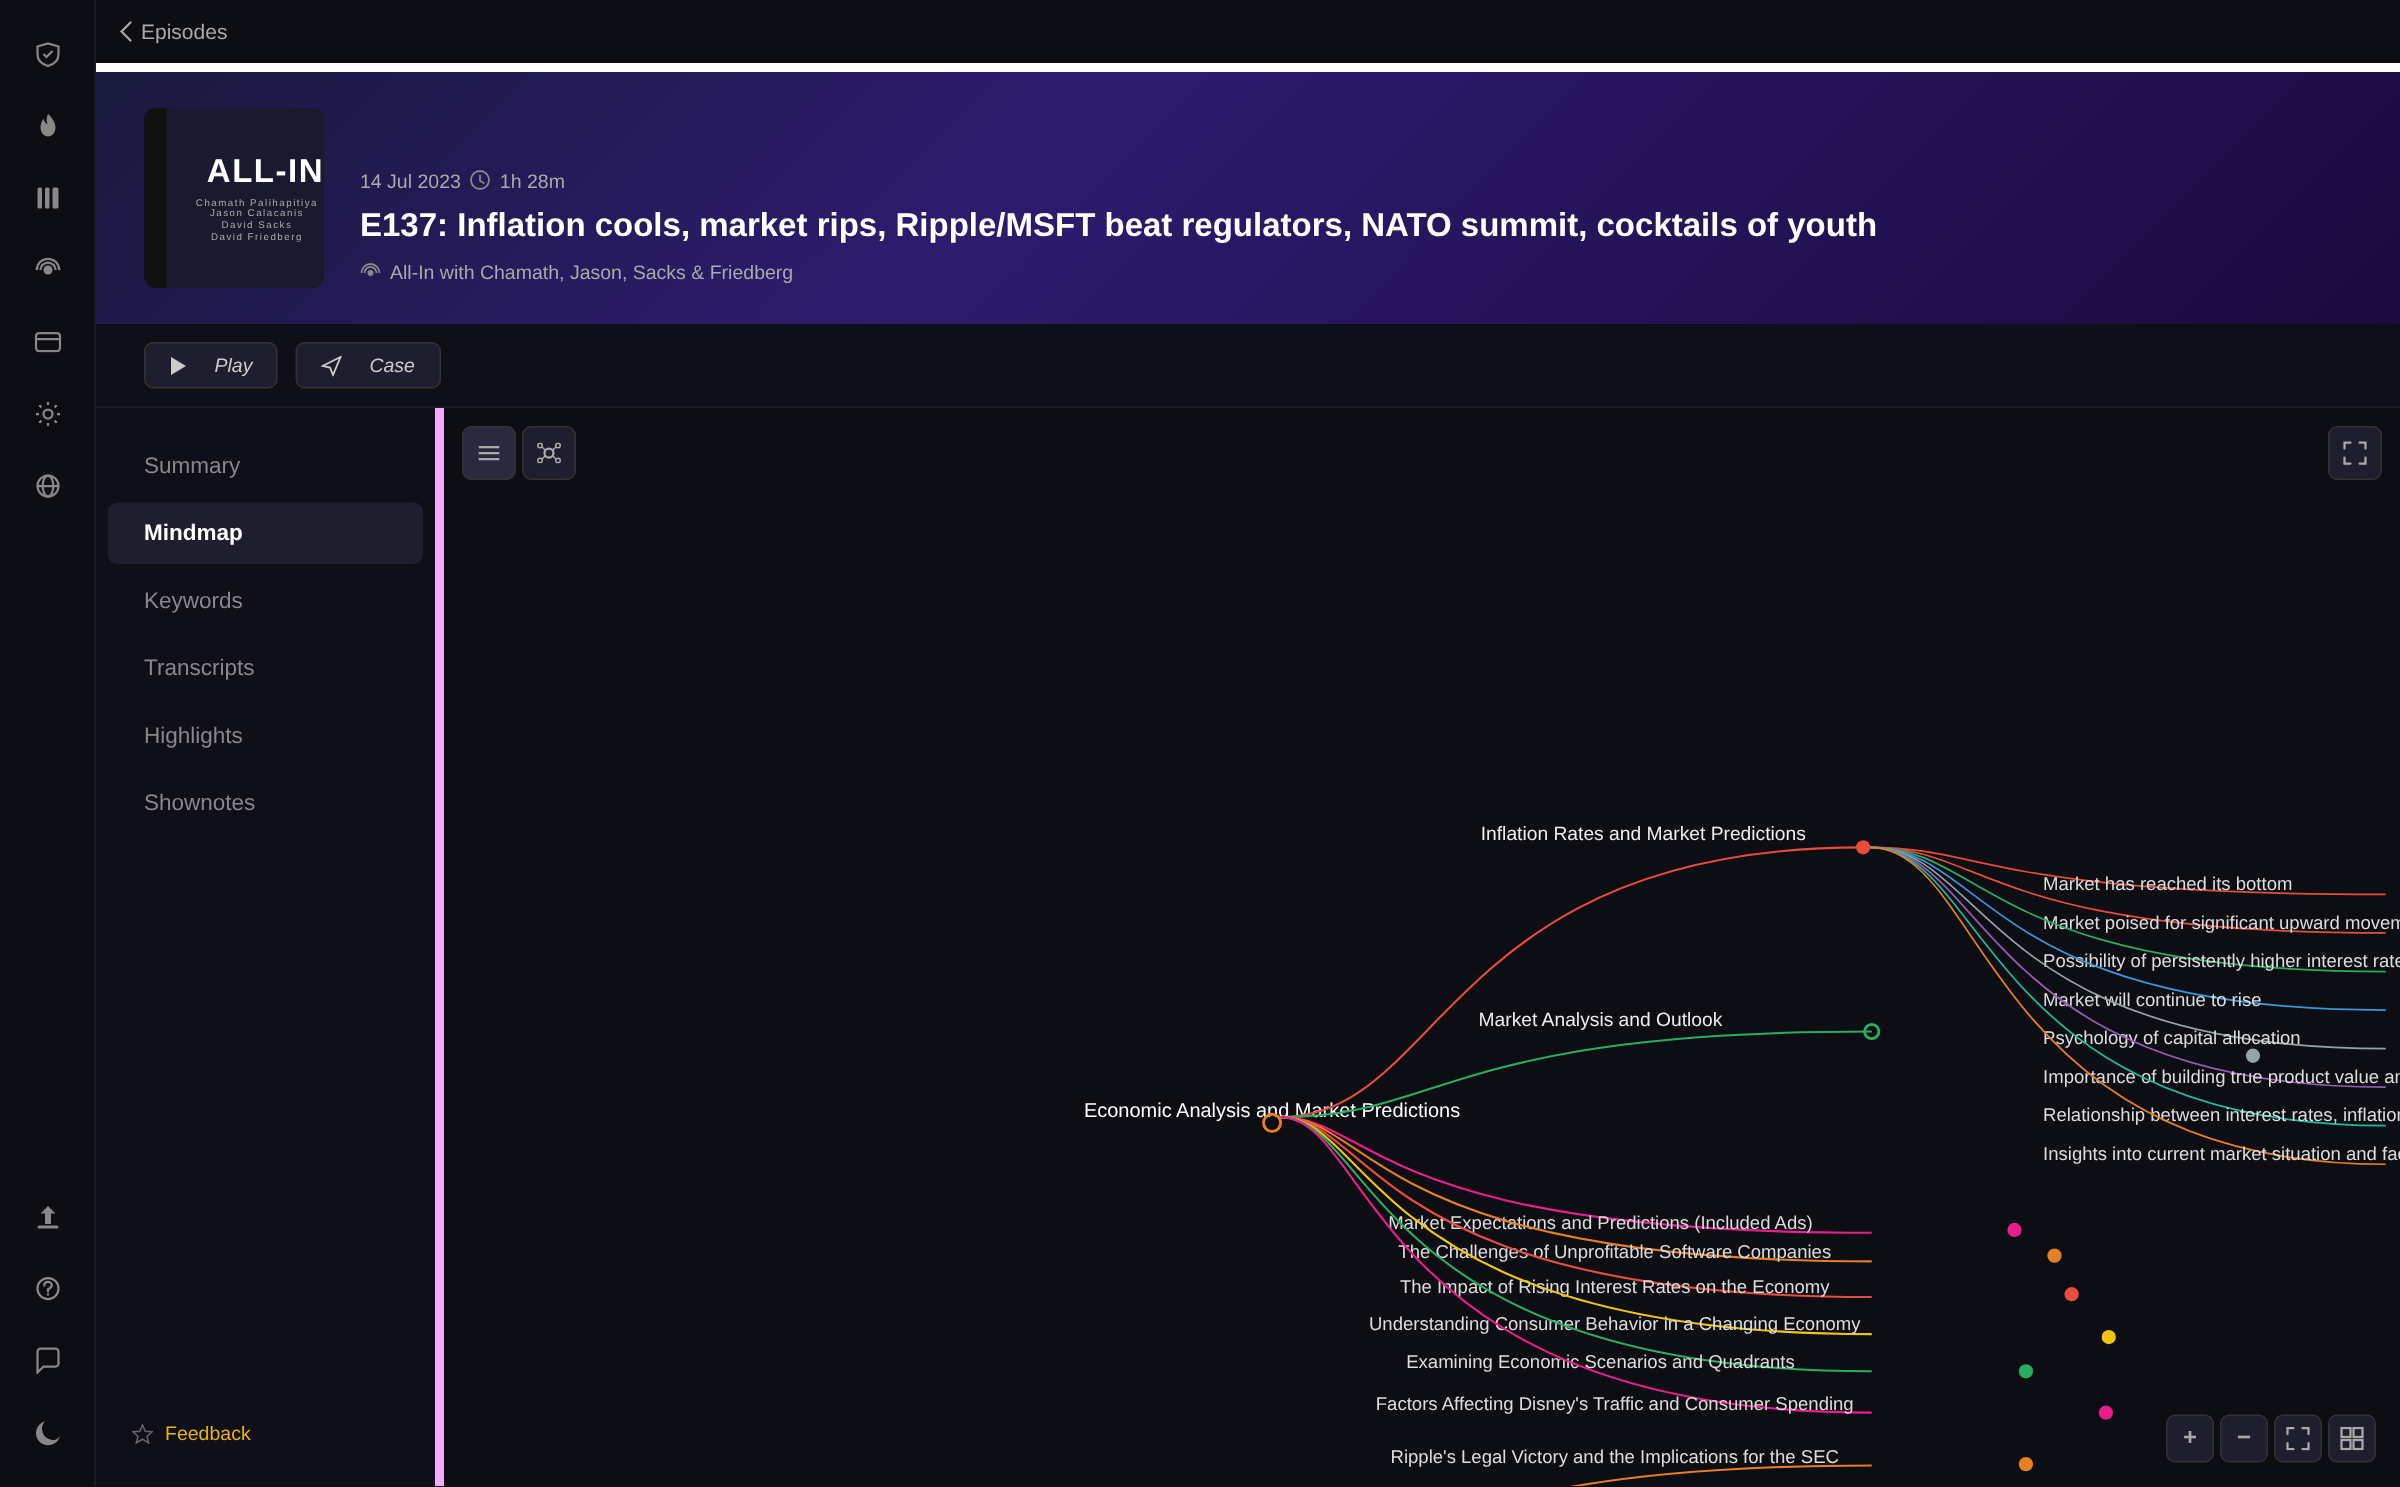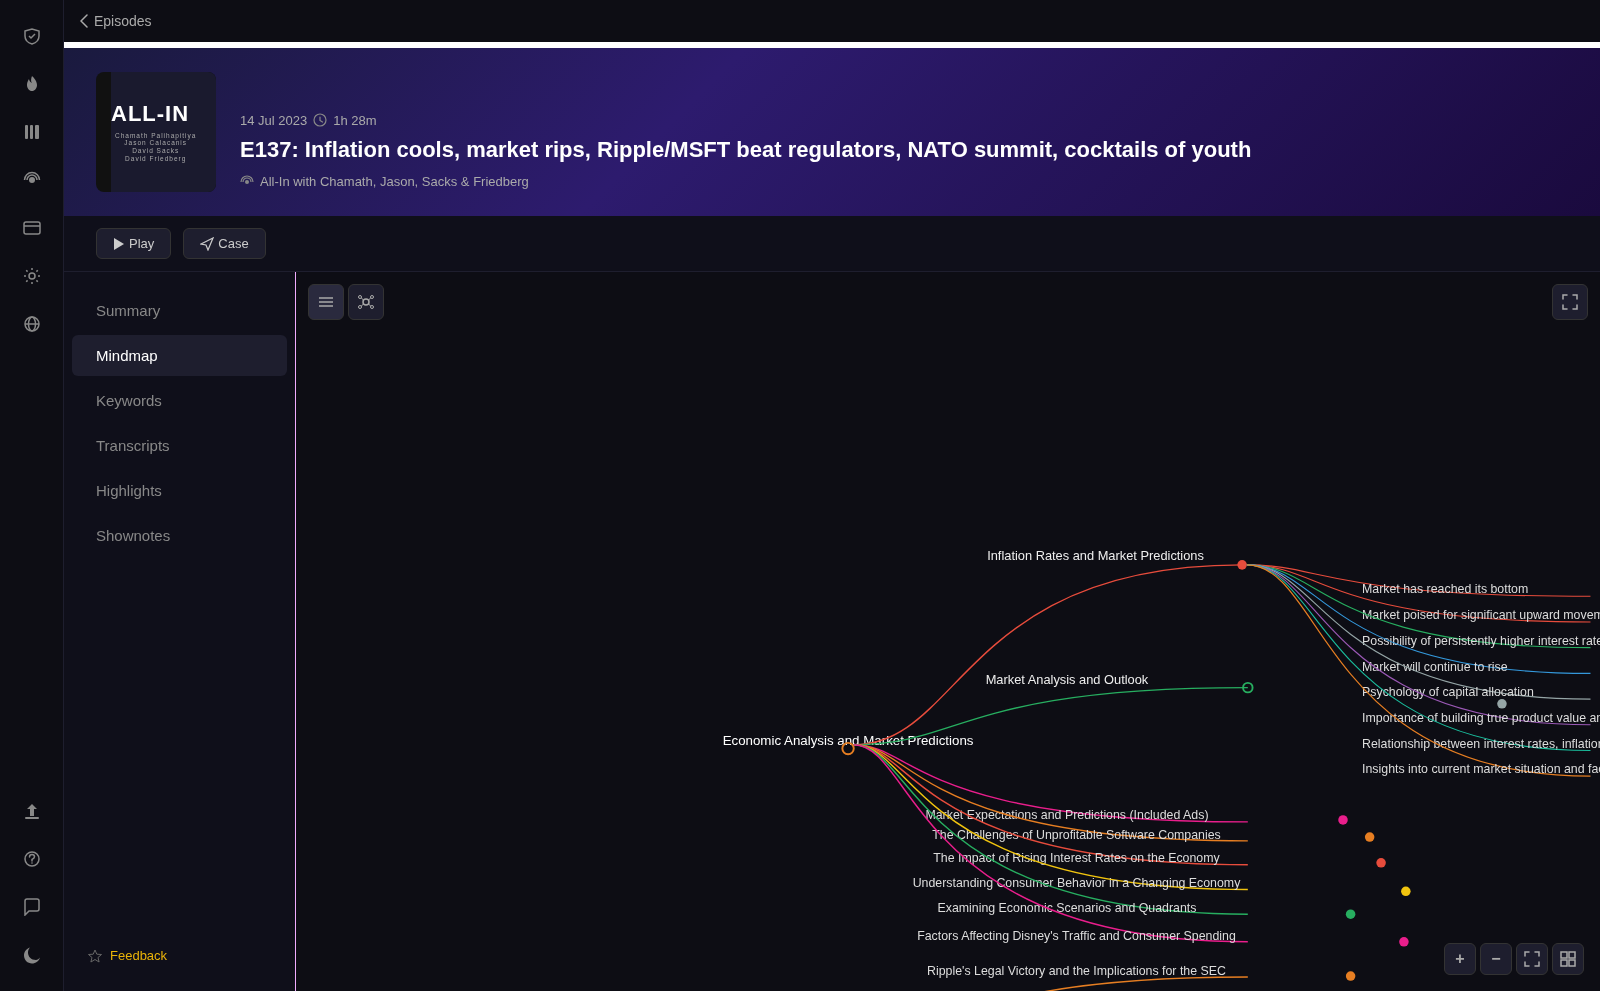--- a/index.html
+++ b/index.html
@@ -60,65 +60,65 @@
       width: 120px; height: 120px;
       border-radius: 8px;
       overflow: hidden;
       flex-shrink: 0;
       background: #111;
       display: flex; align-items: center; justify-content: center;
     }
     .episode-cover-inner {
       width: 100%; height: 100%;
       background: #1a1a2e;
-      display: flex; flex-direction: column; align-items: flex-start; justify-content: center;
+      display: flex; flex-direction: column; align-items: flex-end; justify-content: center;
       font-weight: 900; font-size: 22px; letter-spacing: 1px; color: #fff;
       text-align: center; line-height: 1.2; margin-left: 15px;
     }
     .episode-cover-inner .sub { font-size: 7px; font-weight: 400; color: #aaa; margin-top: 4px; }
     .episode-meta { flex: 1; margin-top: 38px; }
     .episode-date { color: #aaa; font-size: 13px; display: flex; align-items: center; gap: 6px; margin-bottom: 8px; }
     .episode-title { font-size: 22px; font-weight: 700; color: #fff; margin-bottom: 10px; line-height: 1.3; }
     .episode-podcast { color: #aaa; font-size: 13px; display: flex; align-items: center; gap: 6px; }
 
     
     .action-bar {
       background: #0f0f1a;
       padding: 12px 32px;
       display: flex; align-items: center; gap: 12px;
       border-bottom: 1px solid #1e1e2e;
     }
     .action-btn {
-      display: flex; align-items: center; gap: 4px;
+      display: flex; align-items: center; gap: 18px;
       background: #1e1e2e; border: 1px solid #333;
       color: #ccc; padding: 7px 16px; border-radius: 6px;
-      cursor: pointer; font-size: 13px;
+      cursor: pointer; font-size: 13px; font-style: italic;
     }
 
     
     .content-area { flex: 1; display: flex; overflow: hidden; }
 
     
     .sidebar-nav {
       width: 232px;
       background: #0f0f1a;
       padding: 16px 0;
-      border-right: 1px solid #f0abfc;
+      border-right: 6px solid #f0abfc;
       flex-shrink: 0;
       display: flex; flex-direction: column;
     }
     .sidebar-item {
       padding: 12px 24px;
       color: #888;
       cursor: pointer;
       font-size: 15px;
       border-radius: 6px;
       margin: 2px 8px;
     }
-    .sidebar-item.active { color: #fff; font-weight: 400; background: #1e1e2e; }
+    .sidebar-item.active { color: #fff; font-weight: 700; background: #1e1e2e; }
     .sidebar-feedback {
       margin-top: auto;
       padding: 12px 24px;
       color: #eab308; font-size: 13px;
       display: flex; align-items: center; gap: 8px;
       cursor: pointer;
     }
 
     
     .mindmap-area {

